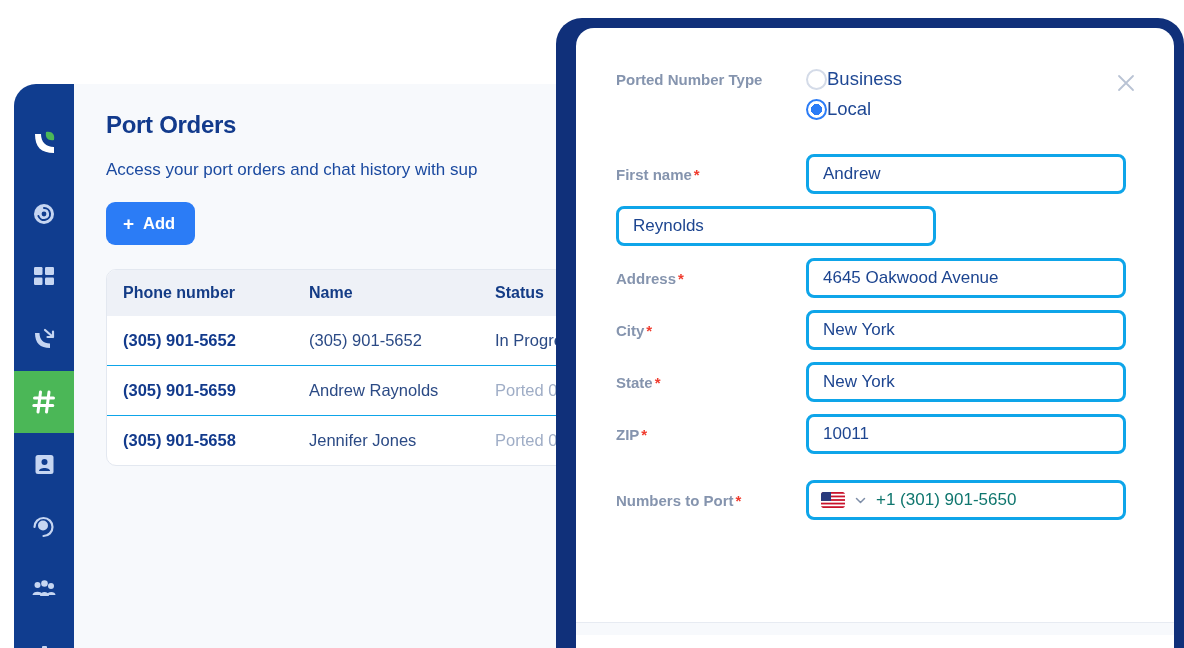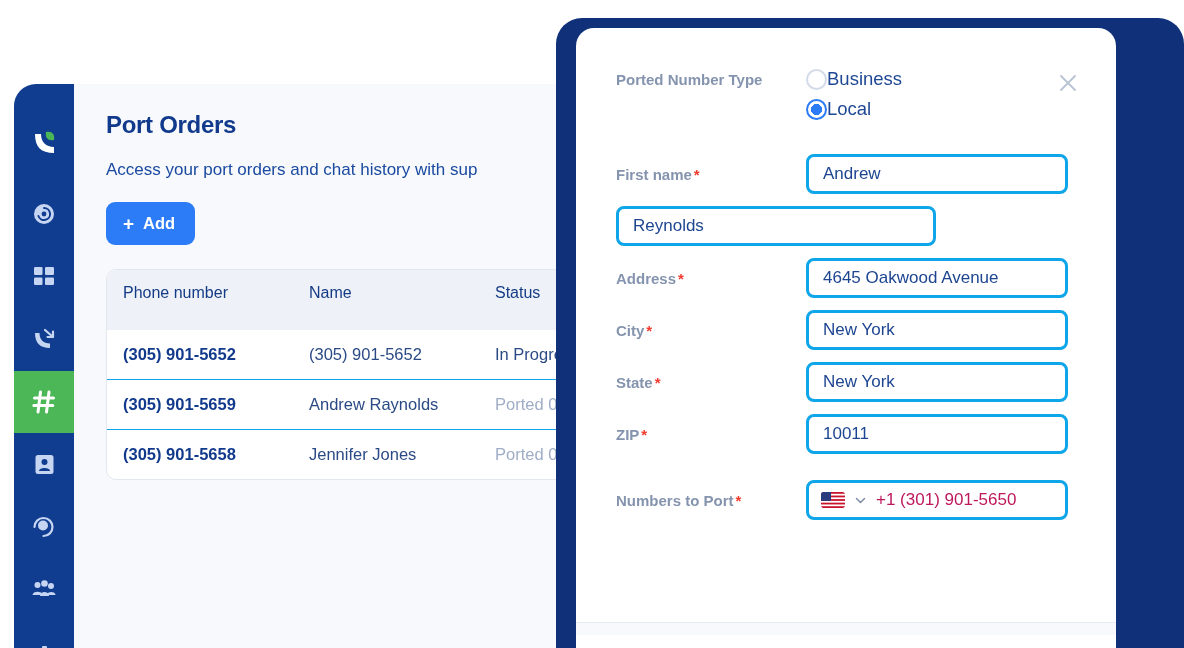--- a/index.html
+++ b/index.html
@@ -59,22 +59,22 @@
     margin-top: 24px; margin-right: 0;
     background: #ffffff;
     border: 1px solid #e3e8f0;
     border-radius: 10px 0 0 10px;
     width: 640px;
     overflow: hidden;
   }
   table { border-collapse: collapse; width: 100%; table-layout: fixed; }
   thead th {
     background: #eef1f7; text-align: left;
-    font-size: 16px; font-weight: normal; color: #143c86;
-    padding: 14px 0 28px 16px;
+    font-size: 16px; font-weight: bold; color: #143c86;
+    padding: 14px 0 14px 16px;
   }
   thead th:nth-child(1), tbody td:nth-child(1) { width: 186px; }
   thead th:nth-child(2), tbody td:nth-child(2) { width: 186px; }
   tbody td {
     padding: 15px 0 15px 16px; font-size: 16.5px;
     border-top: 1px solid #0ea5e9; white-space: nowrap;
   }
   tbody tr:first-child td { border-top: none; }
   td.phone { font-weight: bold; color: #123a8c; }
   td.name { color: #2b4a85; }
@@ -83,21 +83,21 @@
 
   
   .modal-frame {
     position: absolute; left: 556px; top: 18px;
     width: 628px; height: 630px;
     background: #10307a;
     border-radius: 26px 26px 0 0;
   }
   .modal {
     position: absolute; left: 576px; top: 28px;
-    width: 540px; height: 620px;
+    width: 598px; height: 620px;
     background: #ffffff;
     border-radius: 18px 18px 0 0;
     overflow: hidden;
   }
   .modal-body { position: relative; height: 607px; padding: 40px 48px 0 40px; }
   .close-btn {
     position: absolute; right: 34px; top: 42px;
     width: 28px; height: 28px;
     background: none; border: none; cursor: pointer;
     color: #b9c3d4; display: flex; align-items: center; justify-content: center;
@@ -135,21 +135,21 @@
   }
   .spacer-lg { height: 22px; }
   .spacer-sm { height: 14px; }
 
   .phone-field { padding-left: 12px; gap: 9px; }
   .flag {
     width: 24px; height: 16px; flex: 0 0 24px;
     border-radius: 2px; overflow: hidden; display: block;
   }
   .chev { color: #7e8ea8; display: flex; align-items: center; }
-  .phone-val { font-size: 17px; color: #be185d; }
+  .phone-val { font-size: 17px; color: #0f766e; }
 
   .modal-footer {
     position: absolute; left: 0; right: 0; bottom: 0;
     height: 13px; background: #f7f9fc;
     border-top: 1px solid #e7ebf2;
   }
 </style>
 </head>
 <body>
 

